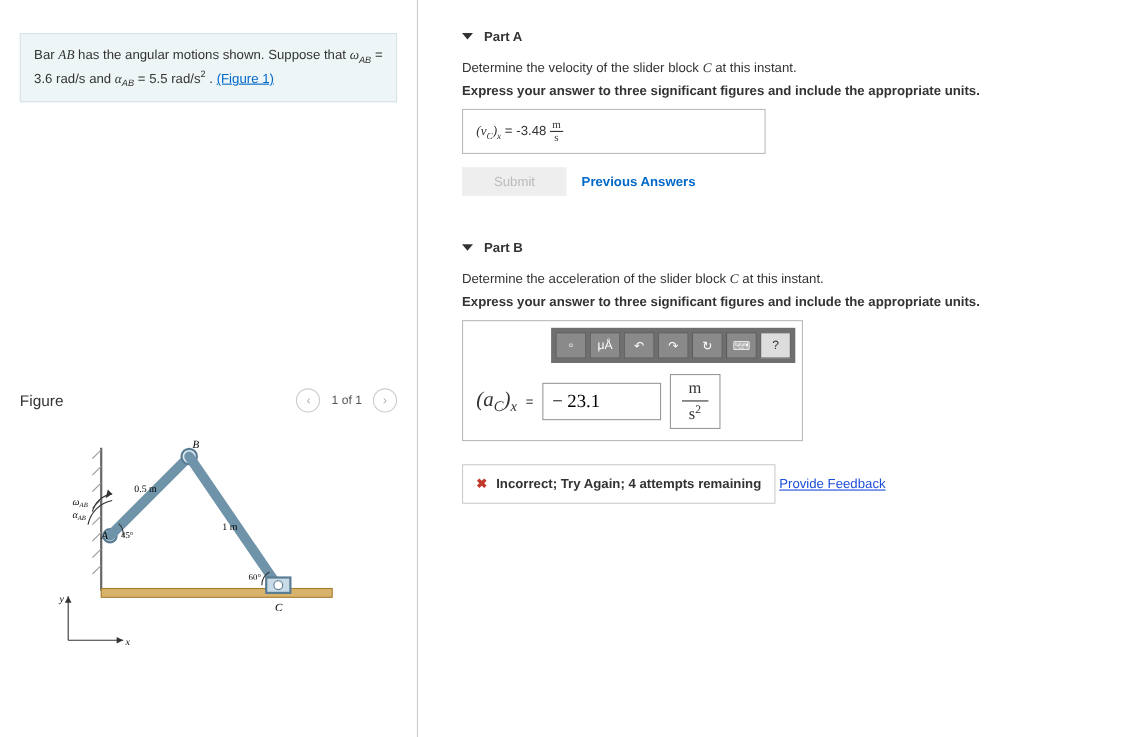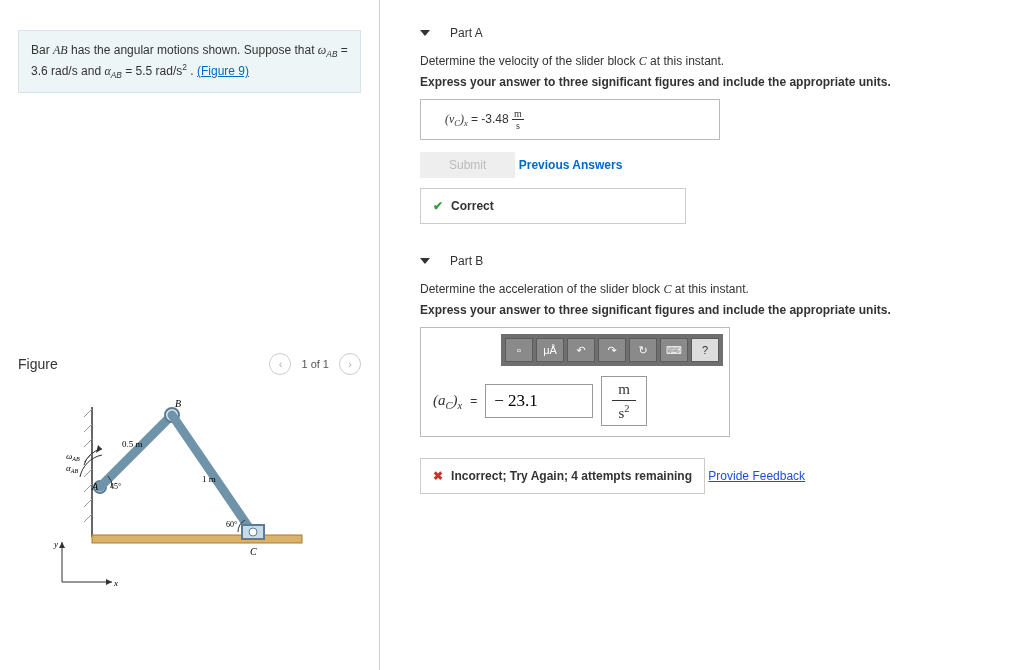--- a/index.html
+++ b/index.html
@@ -6,29 +6,29 @@
   .wrap{display:flex;width:1024px;height:670px;box-sizing:border-box}
   .left{width:380px;padding:30px 18px 0 18px;box-sizing:border-box;border-right:1px solid #ccc}
   .right{flex:1;padding:20px 30px 0 40px;box-sizing:border-box}
   .problem-box{background:#eef5f7;border:1px solid #d7e3e7;padding:10px 12px;font-size:12px;line-height:1.5}
   .problem-box a{color:#0068c9;text-decoration:underline}
   .fig-head{display:flex;justify-content:space-between;align-items:center;margin-top:260px;margin-bottom:8px}
   .fig-head h3{font-size:14px;font-weight:normal;margin:0}
   .nav{display:flex;align-items:center;gap:10px;font-size:11px;color:#555}
   .circ{width:20px;height:20px;border:1px solid #ccc;border-radius:50%;display:flex;align-items:center;justify-content:center;color:#aaa;font-size:11px;cursor:pointer}
   .fig-img{border:none;padding:4px;height:200px;position:relative;margin-top:8px}
-  .part-hdr{display:flex;align-items:center;gap:20px;font-weight:normal;font-size:12px;margin:6px 0 14px}
+  .part-hdr{display:flex;align-items:center;gap:10px;font-weight:bold;font-size:12px;margin:6px 0 14px}
   .tri{width:0;height:0;border-left:5px solid transparent;border-right:5px solid transparent;border-top:6px solid #333}
   .instr{font-size:12px;margin:4px 0}
   .instr-bold{font-weight:bold;font-size:12px;margin:6px 0 10px}
-  .ans-box{border:1px solid #bbb;display:inline-block;padding:8px 24px;font-size:12px;margin-bottom:8px;min-width:250px}
+  .ans-box{border:1px solid #bbb;display:inline-block;padding:8px 12px;font-size:12px;margin-bottom:8px;min-width:250px}
   .btn-row{margin:4px 0 10px}
   .btn-submit{background:#5a8fc0;color:#fff;border:none;padding:6px 29px;font-size:12px;cursor:pointer}
   .btn-submit.disabled{background:#eee;color:#bbb;cursor:default}
-  .link{color:#0068c9;font-size:12px;font-weight:bold;text-decoration:none;margin-left:0;cursor:pointer}
+  .link{color:#0068c9;font-size:12px;font-weight:bold;text-decoration:none;margin-left:10px;cursor:pointer}
   .feedback{border:1px solid #ccc;padding:10px 12px;display:inline-block;min-width:240px;font-weight:bold;font-size:12px}
   .feedback.ok::before{content:"✔";color:#2e9c3a;margin-right:8px;font-weight:bold}
   .feedback.bad::before{content:"✖";color:#c0392b;margin-right:8px;font-weight:bold}
   .sep{height:24px}
   .ansB{border:1px solid #bbb;display:inline-block;padding:0;margin-bottom:10px}
   .toolbar{background:#6f6f6f;padding:4px;display:flex;gap:3px;margin:6px 6px 0 80px}
   .tool{width:26px;height:22px;background:#8a8a8a;color:#fff;display:flex;align-items:center;justify-content:center;font-size:11px;cursor:pointer;border:1px solid #5c5c5c}
   .tool.light{background:#ddd;color:#333}
   .ansB-row{display:flex;align-items:center;padding:10px 12px;gap:8px}
   .val-input{border:1px solid #999;padding:6px 8px;font-size:17px;font-family:'Times New Roman',serif;width:90px}
@@ -42,21 +42,21 @@
   .sup{font-size:.7em;vertical-align:super}
   svg text{font-family:'Times New Roman',serif}
 </style>
 </head>
 <body>
 
 <div class="wrap">
 
   <div class="left">
     <div class="problem-box">
-      <span>Bar </span><span class="math">AB</span><span> has the angular motions shown. Suppose that </span><span class="math">ω</span><span class="sub">AB</span><span> = 3.6 rad/s</span><span> and </span><span class="math">α</span><span class="sub">AB</span><span> = 5.5 rad/s</span><span class="sup">2</span><span> . </span><a href="#">(Figure 9)</a>
+      <span>Bar </span><span class="math">AB</span><span> has the angular motions shown. Suppose that </span><span class="math">ω</span><span class="sub">AB</span><span> = 3.6 rad/s</span><span> and </span><span class="math">α</span><span class="sub">AB</span><span> = 5.5 rad/s</span><span class="sup">2</span><span> . </span><a href="#">(Figure 1)</a>
     </div>
 
     <div class="fig-head">
       <h3>Figure</h3>
       <div class="nav">
         <div class="circ">‹</div>
         <span>1 of 1</span>
         <div class="circ">›</div>
       </div>
     </div>
@@ -125,21 +125,20 @@
       <span>Determine the velocity of the slider block </span><span class="math">C</span><span> at this instant.</span>
     </div>
     <div class="instr-bold">Express your answer to three significant figures and include the appropriate units.</div>
     <div class="ans-box">
       <span class="math">(v</span><span class="sub math">C</span><span class="math">)</span><span class="sub math">x</span><span> = </span><span>-3.48</span>&nbsp;<span class="frac"><span class="n">m</span><span class="d">s</span></span>
     </div>
     <div class="btn-row">
       <button class="btn-submit disabled">Submit</button>
       <a class="link">Previous Answers</a>
     </div>
-    <div class="feedback ok">Correct</div>
 
     <div class="sep"></div>
 
     
     <div class="part-hdr">
       <span class="tri"></span>
       <span>Part B</span>
     </div>
     <div class="instr">
       <span>Determine the acceleration of the slider block </span><span class="math">C</span><span> at this instant.</span>
@@ -150,21 +149,21 @@
       <div class="toolbar">
         <div class="tool">▫</div>
         <div class="tool">μÅ</div>
         <div class="tool">↶</div>
         <div class="tool">↷</div>
         <div class="tool">↻</div>
         <div class="tool">⌨</div>
         <div class="tool light">?</div>
       </div>
       <div class="ansB-row">
-        <span class="math" style="font-size:15px"><span>(a</span><span class="sub">C</span><span>)</span><span class="sub">x</span></span>
+        <span class="math" style="font-size:19px"><span>(a</span><span class="sub">C</span><span>)</span><span class="sub">x</span></span>
         <span> = </span>
         <input class="val-input" value="− 23.1" style="">
         <div class="unit-box">
           <div style="border-bottom:1px solid #333;padding:0 6px 2px">m</div>
           <div style="padding-top:2px"><span>s</span><span class="sup">2</span></div>
         </div>
       </div>
     </div>
 
     <div class="feedback bad">Incorrect; Try Again; 4 attempts remaining</div>

